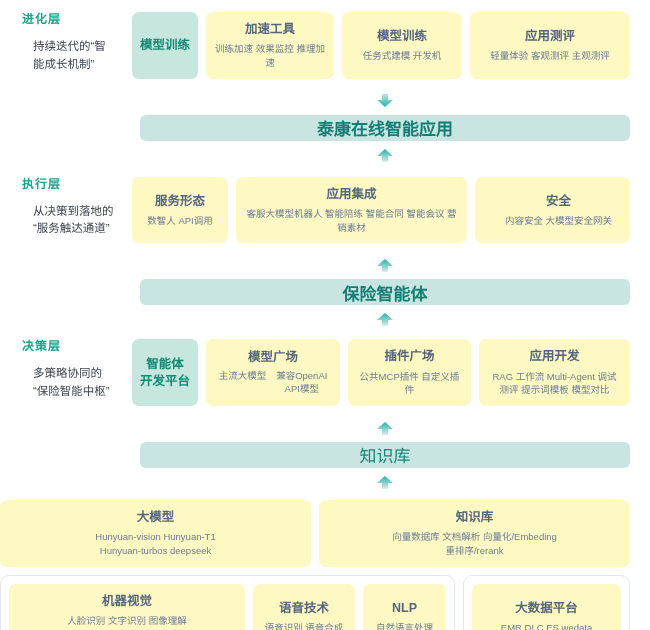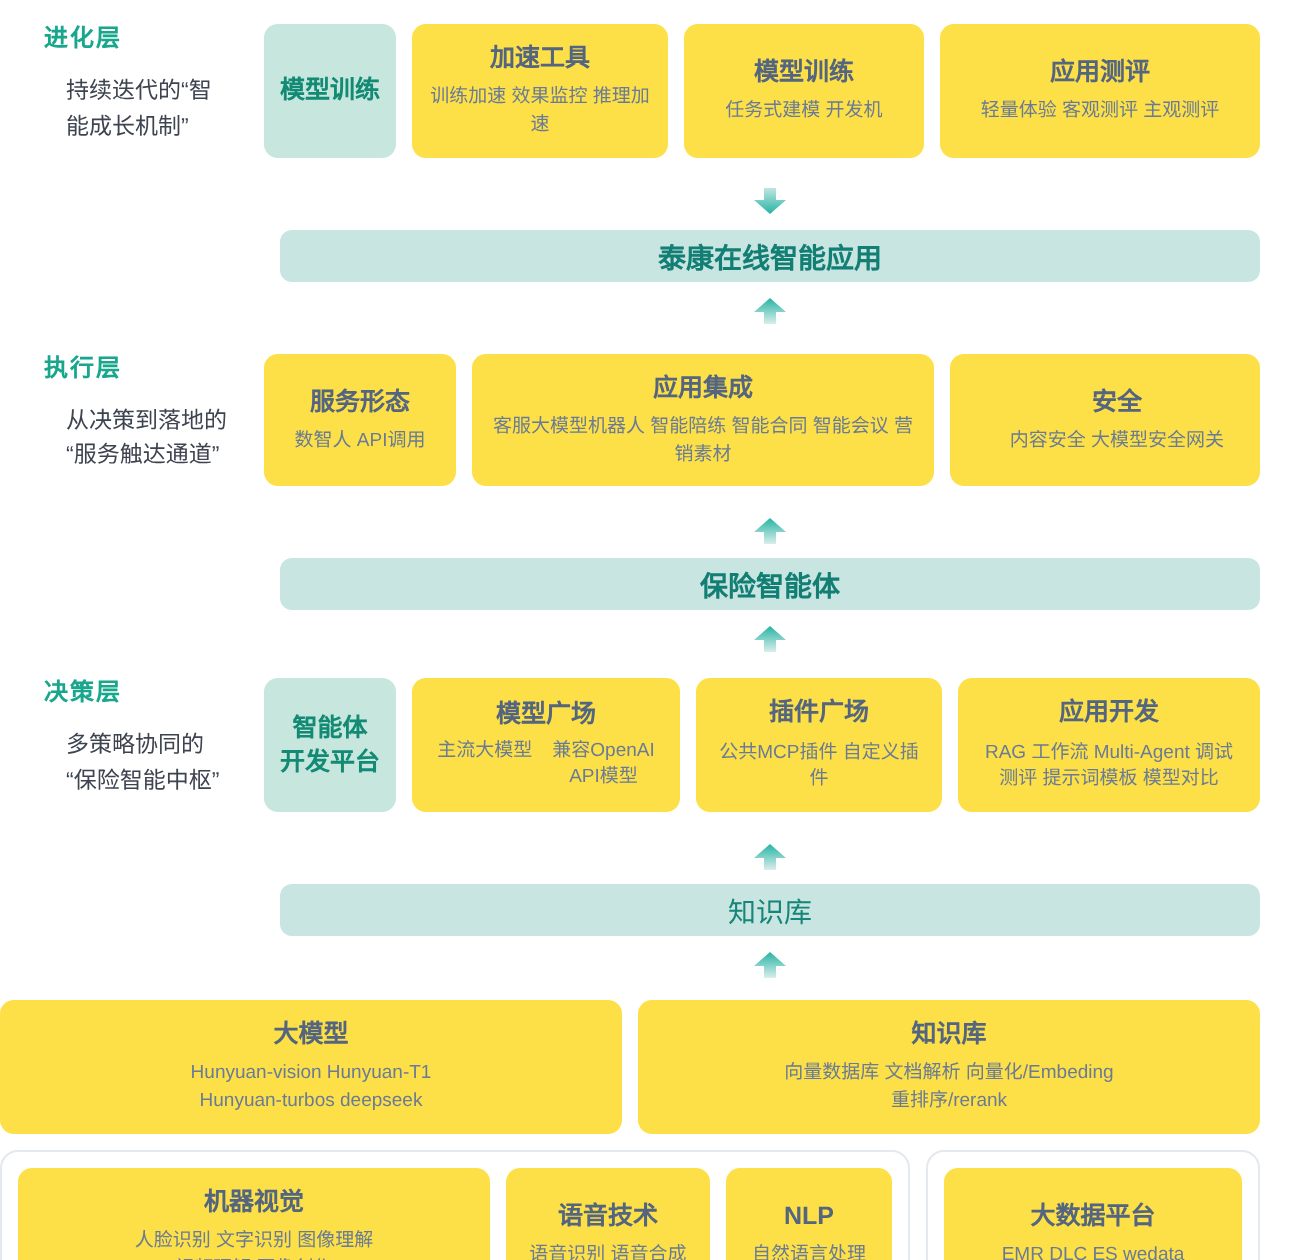--- a/index.html
+++ b/index.html
@@ -56,21 +56,21 @@
     padding-right: 20px;
   }
 
   
   .card-row {
     display: flex;
     gap: 8px;
     align-items: stretch;
   }
   .card {
-    background: #fde047;
+    background: #fef9c3;
     border-radius: 7px;
     box-sizing: border-box;
     padding: 9px 8px;
     display: flex;
     flex-direction: column;
     align-items: center;
     justify-content: center;
     text-align: center;
     min-height: 52px;
   }
@@ -127,21 +127,21 @@
   }
 
   
   .bar {
     background: #c8e5e2;
     border-radius: 6px;
     height: 26px;
     display: flex;
     align-items: center;
     justify-content: center;
-    font-size: 14px;
+    font-size: 17px;
     color: #137f74;
     font-weight: bold;
   }
   .bar.light {
     font-weight: normal;
     color: #17867a;
   }
   .arrow-wrap {
     display: flex;
     justify-content: center;

